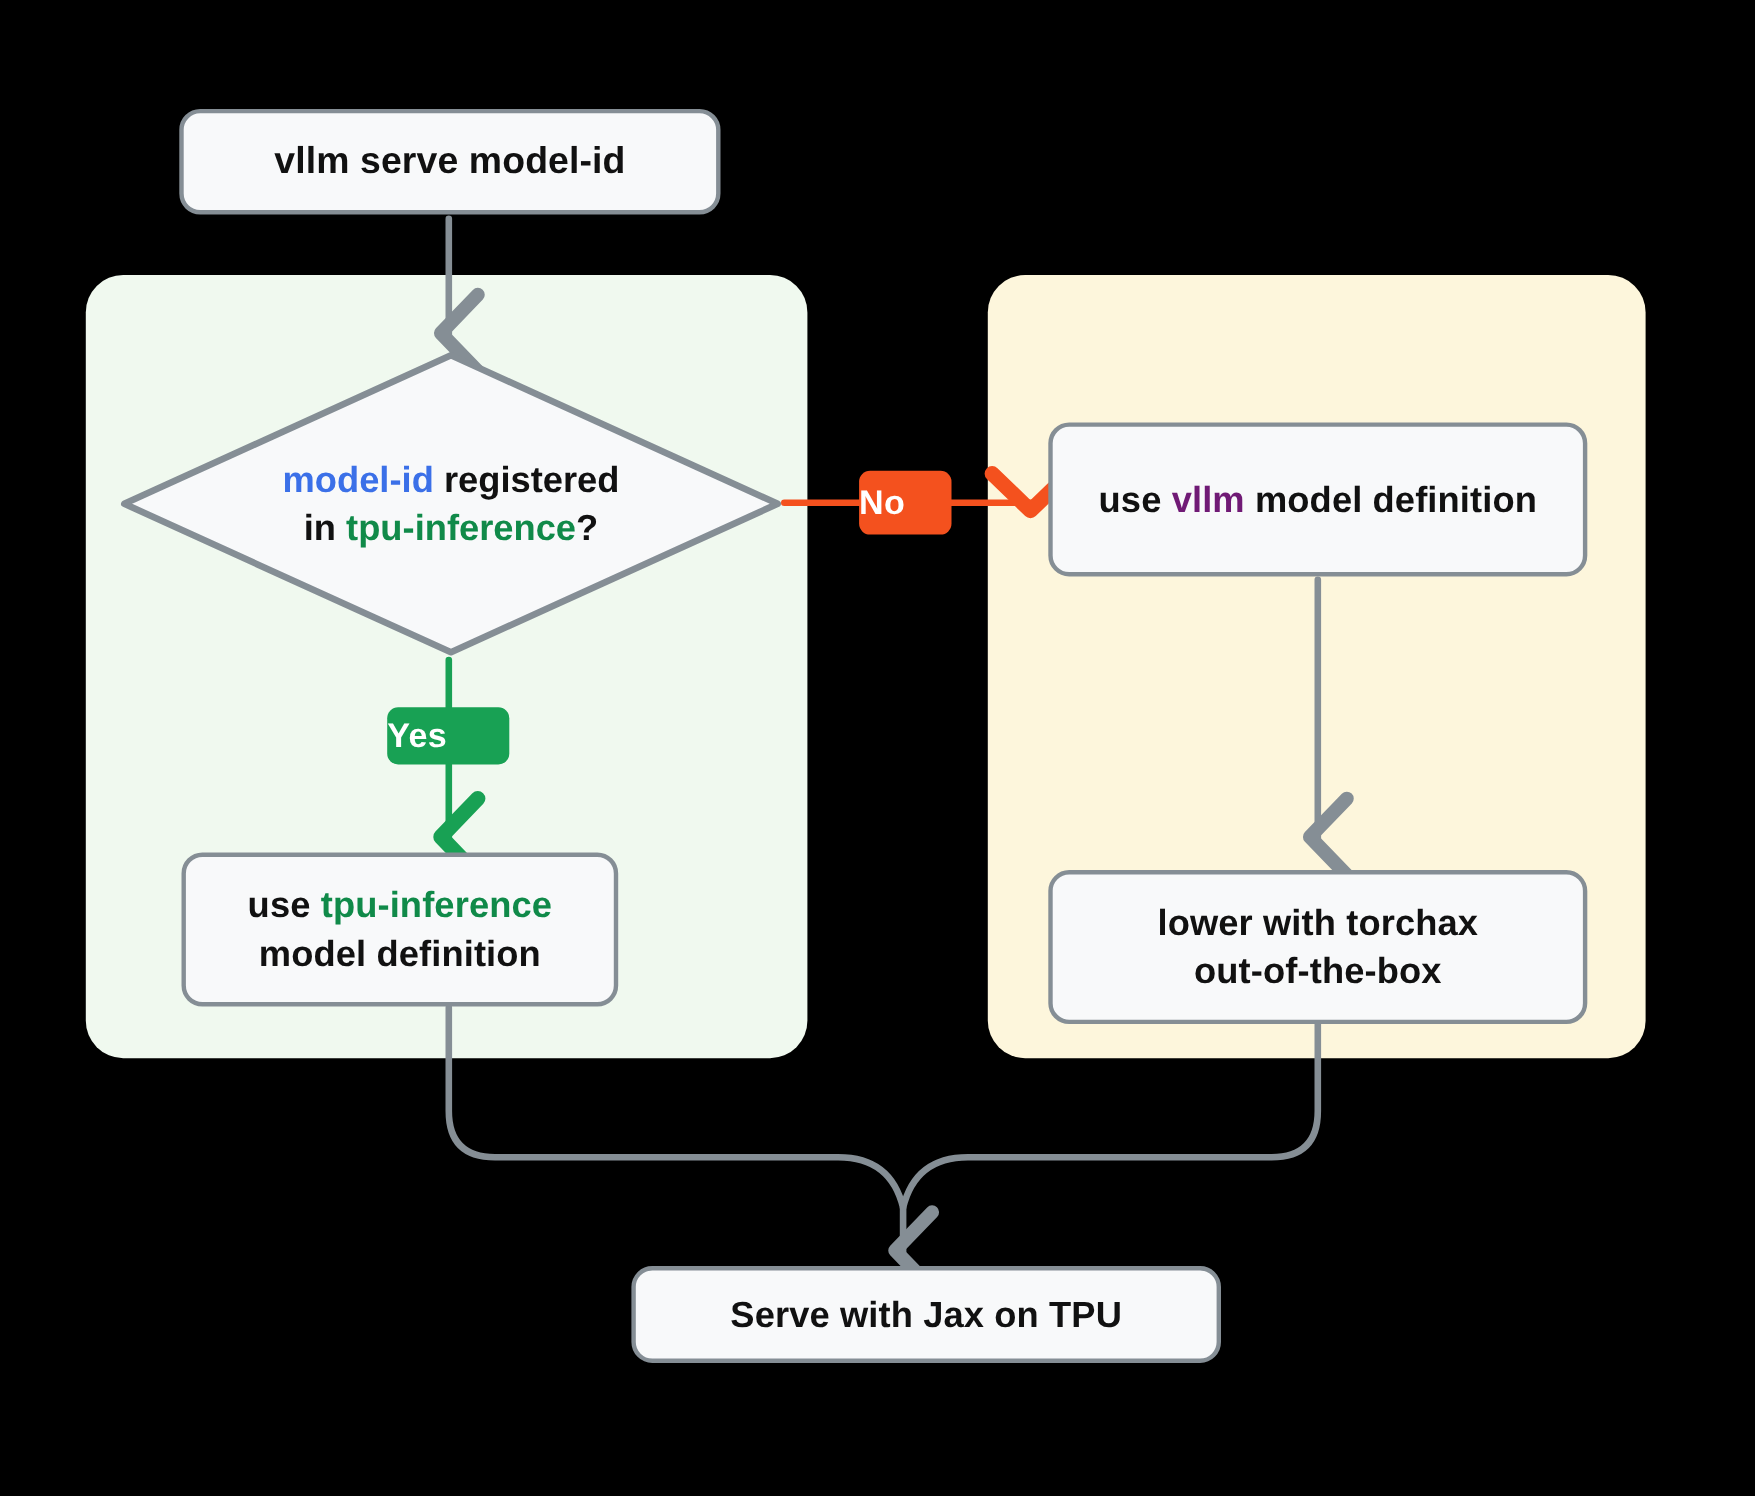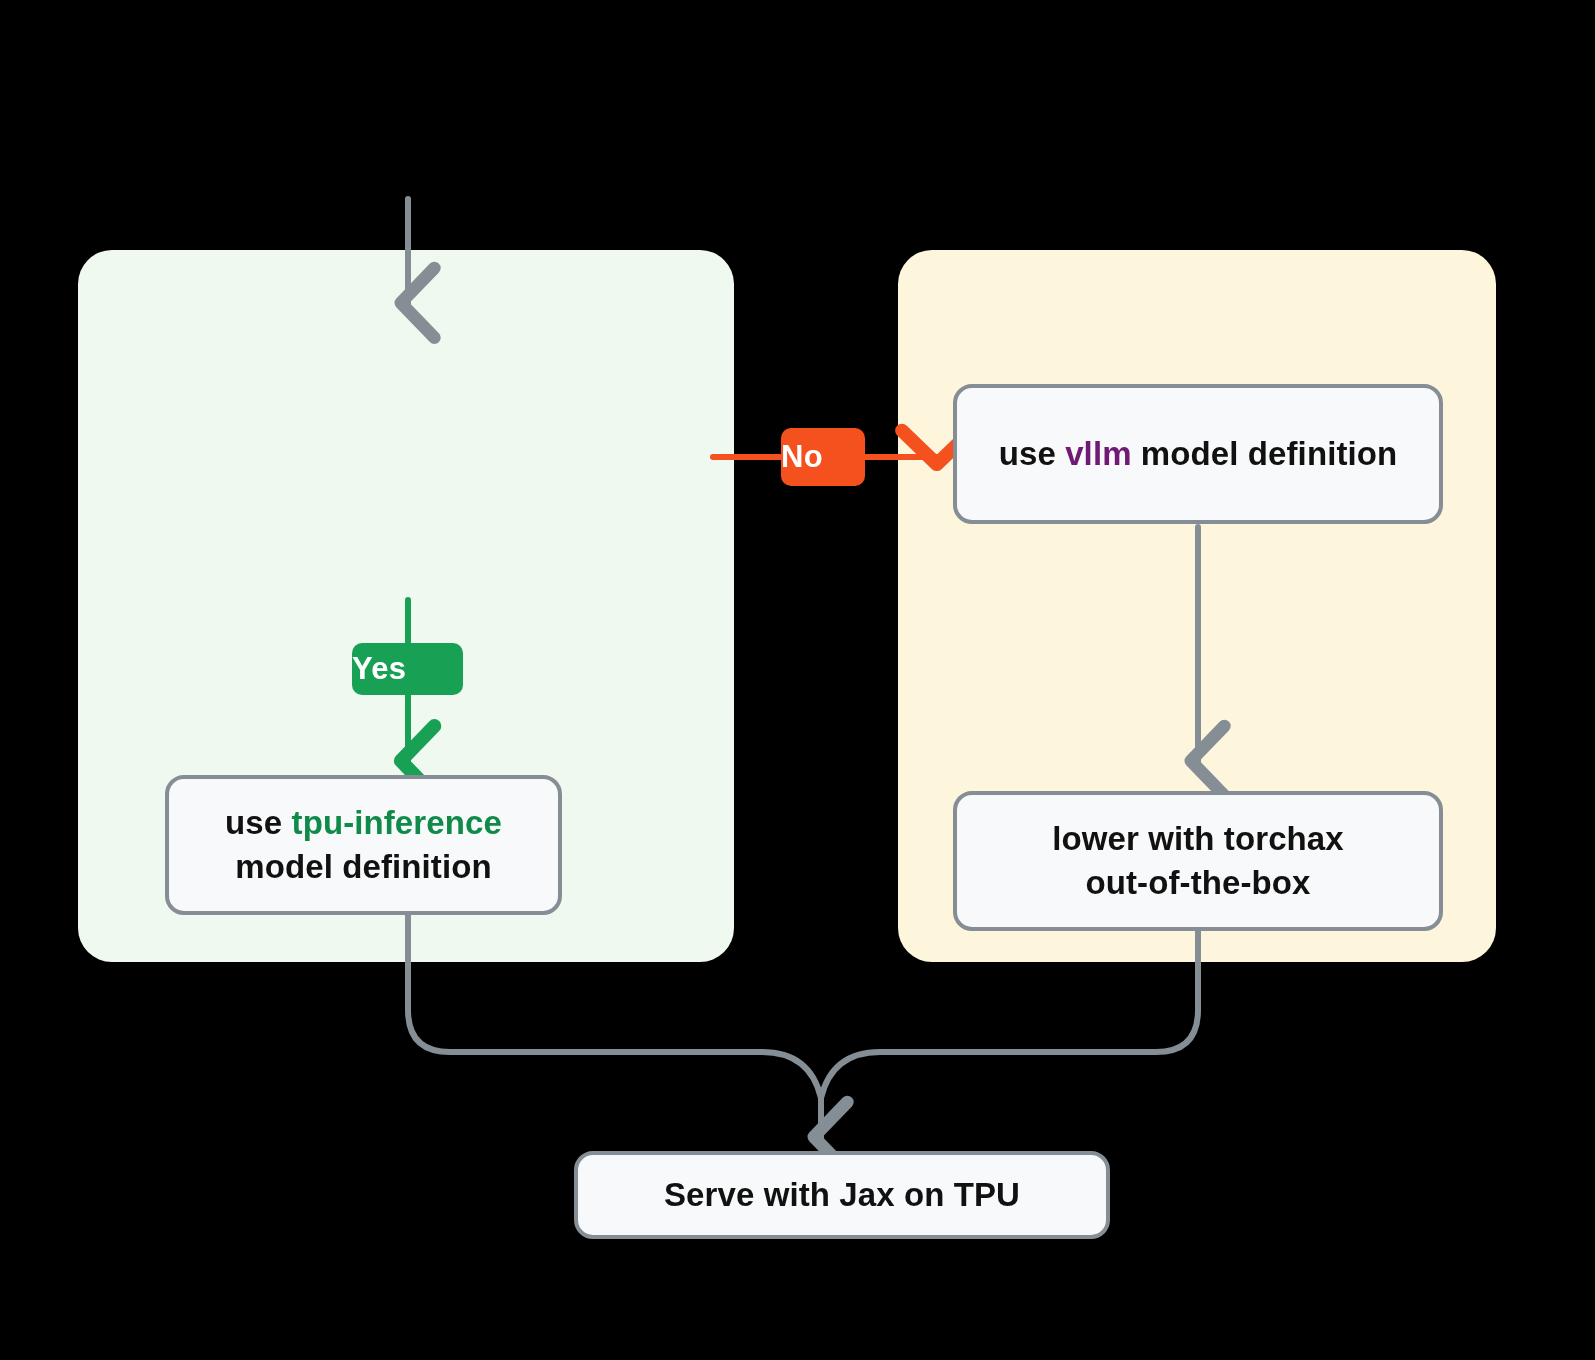--- a/index.html
+++ b/index.html
@@ -170,21 +170,35 @@
 
     <path d="M713 457 L938 457" stroke="#f4511e" stroke-width="6" fill="none" stroke-linecap="round" marker-end="url(#arrow-orange)"></path>
 
     <path d="M1198 527 L1198 762" stroke="#858e95" stroke-width="6" fill="none" stroke-linecap="round" marker-end="url(#arrow-gray)"></path>
 
     <path d="M408 916 L408 1010 Q408 1052 450 1052 L762 1052 Q810 1052 821 1098 L821 1138" stroke="#858e95" stroke-width="6" fill="none" stroke-linecap="round" stroke-linejoin="round" marker-end="url(#arrow-gray)"></path>
 
     <path d="M1198 916 L1198 1010 Q1198 1052 1156 1052 L880 1052 Q832 1052 821 1098" stroke="#858e95" stroke-width="6" fill="none" stroke-linecap="round" stroke-linejoin="round"></path>
   </svg>
 
-
+  <div class="node-box" id="node-start">
+    <span class="txt">vllm serve model-id</span>
+  </div>
+
+  <div id="node-decision">
+    <svg width="604" height="280" viewBox="0 0 604 280">
+      <polygon points="302,5 599,140 302,275 5,140" fill="#f8f9fa" stroke="#858e95" stroke-width="6" stroke-linejoin="round"></polygon>
+    </svg>
+    <div class="diamond-label">
+      <div>
+        <span class="tok-blue">model-id</span><span> registered</span><br>
+        <span>in </span><span class="tok-green">tpu-inference</span><span>?</span>
+      </div>
+    </div>
+  </div>
 
   <div class="edge-badge" id="badge-yes">
     <span>Yes</span>
   </div>
 
   <div class="edge-badge" id="badge-no">
     <span>No</span>
   </div>
 
   <div class="node-box" id="node-tpu-def">

